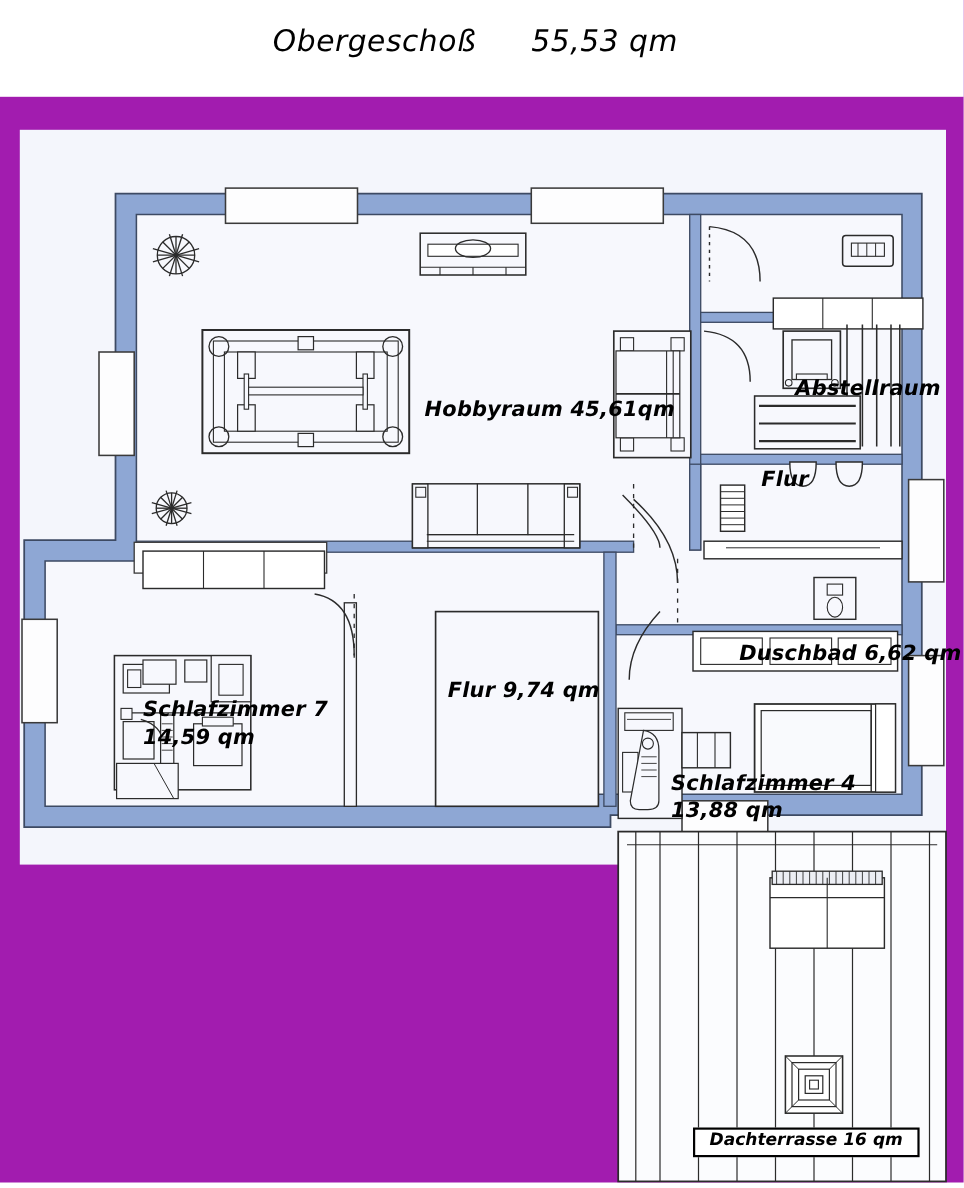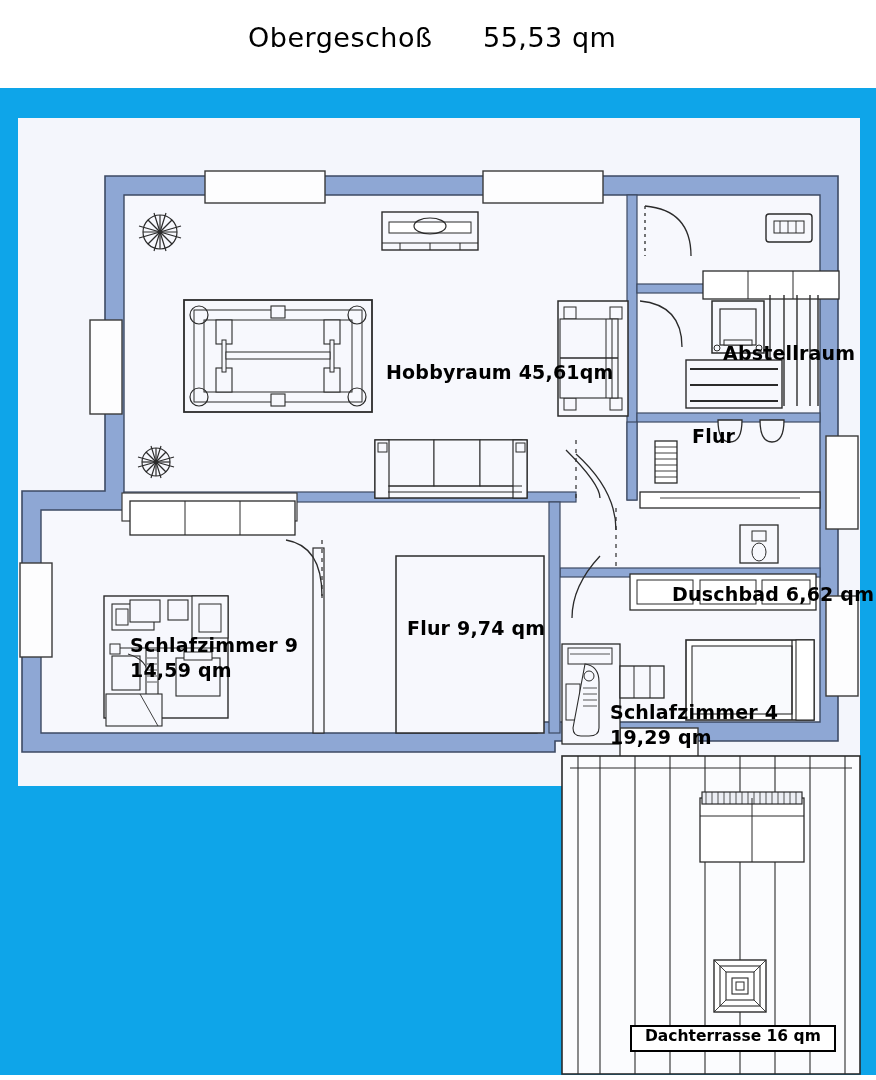--- a/index.html
+++ b/index.html
@@ -12,21 +12,22 @@
     height: 1080px;
     font-family: "Liberation Sans", sans-serif;
     position: relative;
     overflow: hidden;
   }
   #plan-root {
     position: absolute;
     left: 0; top: 0;
     width: 876px;
     height: 1075px;
-    background: #0ea5e9;
+    background: #a21caf;
+    font-style: italic;
   }
   
   .title-bar {
     position: absolute;
     left: 0; top: 0;
     width: 876px;
     height: 88px;
     background: #ffffff;
   }
   .title-floor {
@@ -424,23 +425,23 @@
 
       </g>
     </svg>
 
     <div class="room-label lbl-hobbyraum">Hobbyraum 45,61qm</div>
     <div class="room-label lbl-abstellraum">Abstellraum</div>
     <div class="room-label lbl-sauna">Flur</div>
     <div class="room-label lbl-duschbad">Duschbad 6,62 qm</div>
     <div class="room-label lbl-flur">Flur  9,74 qm</div>
     <div class="room-label lbl-schlaf3">
-      <div>Schlafzimmer 9</div>
+      <div>Schlafzimmer 7</div>
       <div>14,59 qm</div>
     </div>
     <div class="room-label lbl-schlaf4">
       <div>Schlafzimmer 4</div>
-      <div>19,29 qm</div>
+      <div>13,88 qm</div>
     </div>
     <div class="terrace-badge">Dachterrasse 16 qm</div>
   </div>
 
 </div>
 
 </body></html>

